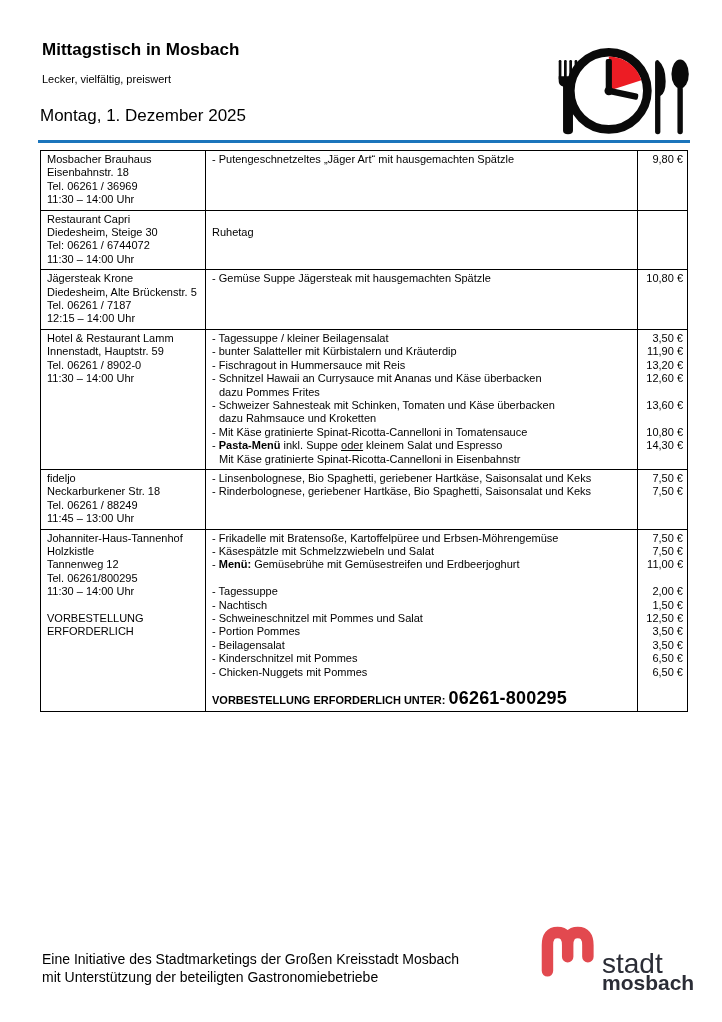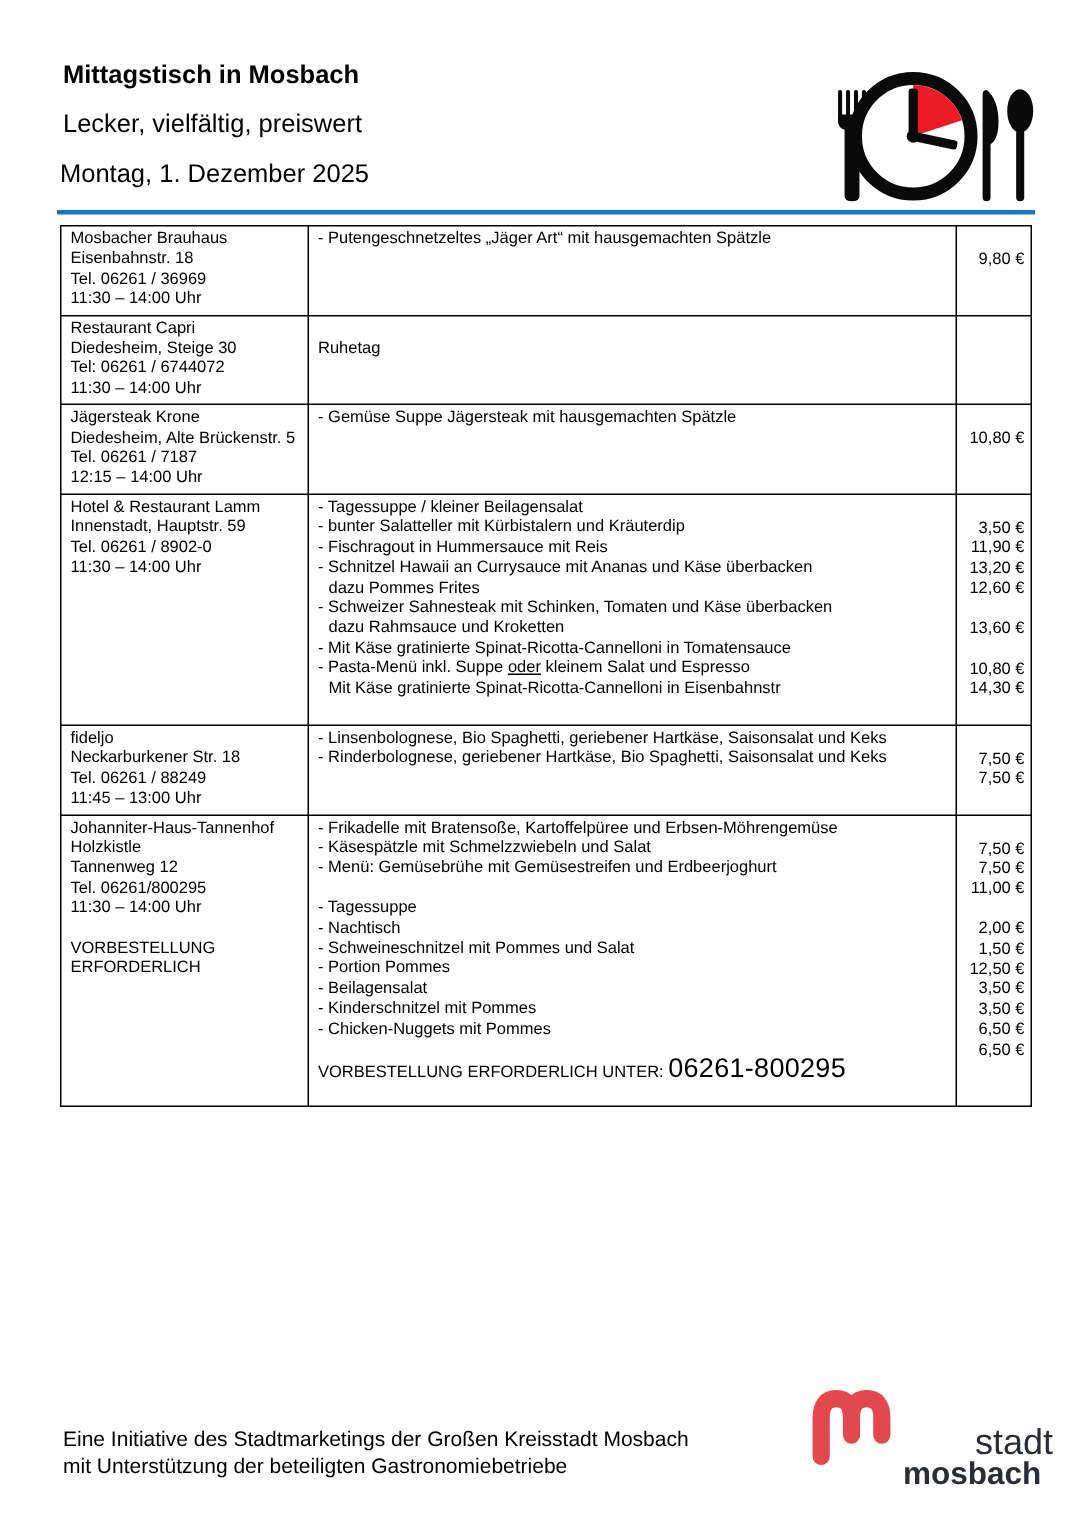--- a/index.html
+++ b/index.html
@@ -1,41 +1,41 @@
 <!DOCTYPE html>
 <html style="--rule-blue: #1b75bc; --clock-red: #ed1c24; --logo-red: #e2494f; --logo-text: #2b2d36;"><head>
 <meta charset="utf-8">
 <style>
   html,body{margin:0;padding:0;background:#fff;}
   .page{position:relative;width:722px;height:1022px;background:#fff;
         font-family:"Liberation Sans",sans-serif;color:#000;overflow:hidden;}
 
   .title{position:absolute;left:42px;top:40px;font-size:17px;font-weight:bold;margin:0;}
-  .subtitle{position:absolute;left:42px;top:73px;font-size:17px;}
+  .subtitle{position:absolute;left:42px;top:73px;font-size:11px;}
   .dateline{position:absolute;left:40px;top:106px;width:647px;text-align:left;font-size:17px;}
   .header-icon{position:absolute;left:512px;top:33px;}
   .blue-rule{position:absolute;left:38px;top:140px;width:652px;height:3px;background:var(--rule-blue,#1b75bc);}
 
   .menu-table{position:absolute;left:40px;top:150px;width:647px;border-collapse:collapse;table-layout:fixed;}
   .menu-table td{border:1px solid #000;vertical-align:top;padding:2px 6px 3px 6px;
                  font-size:11px;overflow:hidden;}
-  td.price-cell{padding:16px 4px 3px 2px;}
+  td.price-cell{padding:2px 4px 3px 2px;}
   .line{line-height:13.4px;min-height:13.4px;white-space:nowrap;}
   .name{font-weight:normal;}
   .indent{padding-left:7px;}
   .price-cell .line{text-align:right;}
-  .b{font-weight:normal;text-align:right;}
+  .b{font-weight:bold;text-align:right;}
   .u{text-decoration:underline;}
   .lg{font-size:18px;letter-spacing:.2px;}
 
   .footer{position:absolute;left:42px;top:950px;font-size:14px;line-height:18px;}
 
   .logo{position:absolute;left:536px;top:903px;width:160px;height:110px;}
   .logo svg{position:absolute;left:0;top:18px;}
-  .logo-stadt{position:absolute;left:66px;top:45px;font-size:24px;color:var(--logo-text,#2b2d36);margin-left:48px;}
+  .logo-stadt{position:absolute;left:66px;top:45px;font-size:28px;color:var(--logo-text,#2b2d36);}
   .logo-mosbach{position:absolute;left:66px;top:68px;font-size:21px;font-weight:bold;color:var(--logo-text,#2b2d36);}
 
   .clock-red{fill:var(--clock-red,#ed1c24);}
   .logo-m{stroke:var(--logo-red,#e2494f);}
 </style>
 </head>
 <body>
 
 <div class="page">
 

